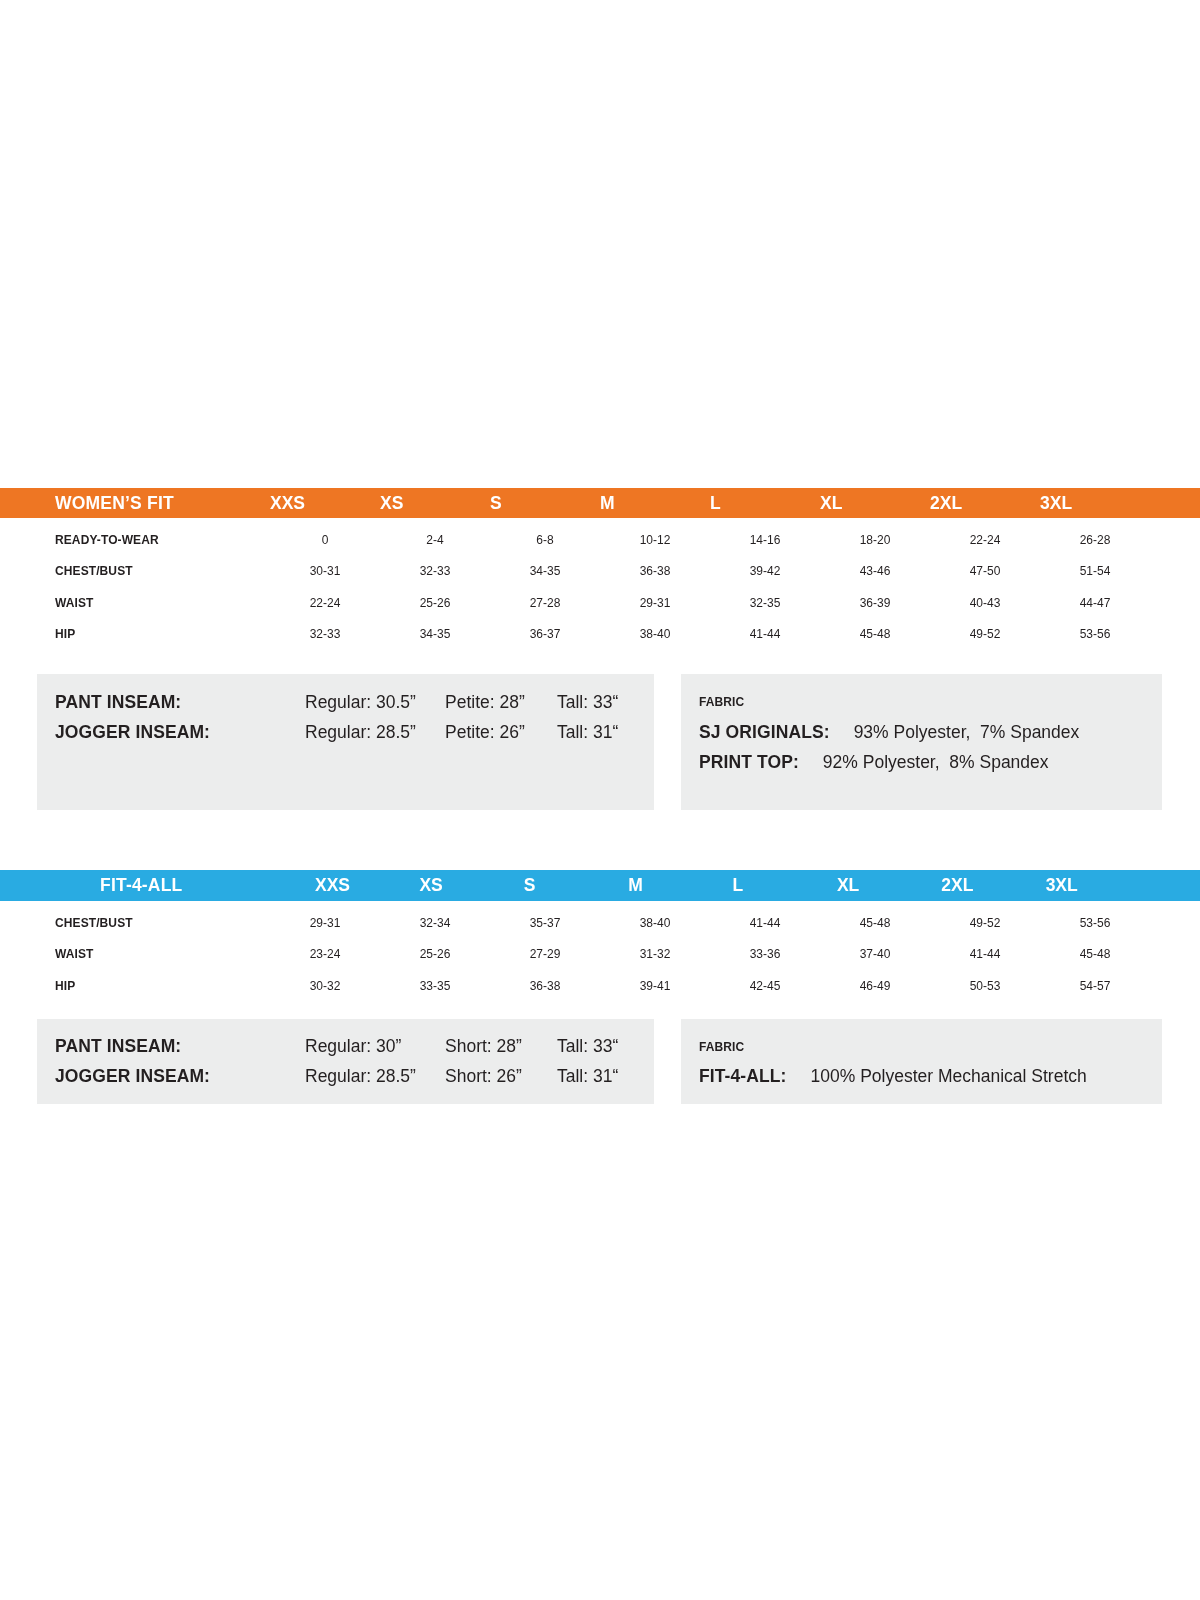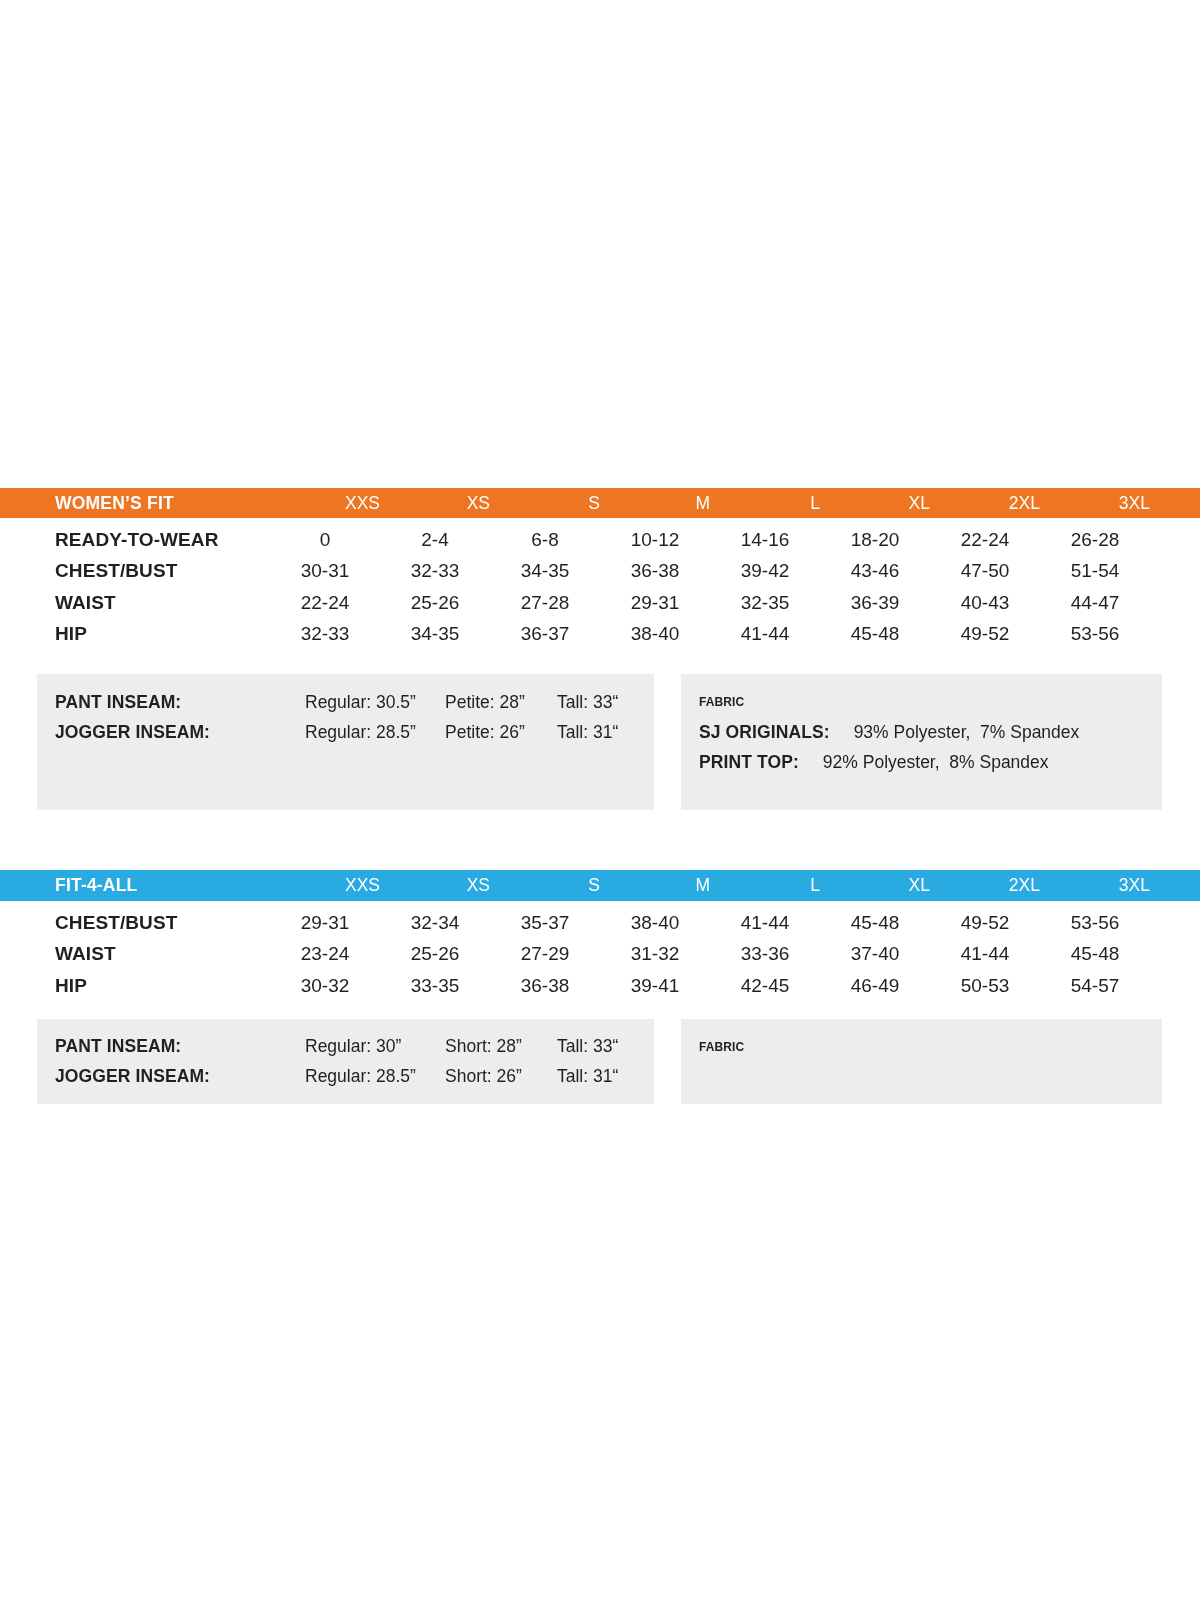--- a/index.html
+++ b/index.html
@@ -7,29 +7,29 @@
     width:1200px;height:1600px;background:#ffffff;
     font-family:"Liberation Sans", sans-serif;color:#231F20;
     position:relative;overflow:hidden;
   }
   .sheet{width:1200px;height:1198px;position:relative;}
   .top-spacer{height:488px;}
 
   
   .band{height:30px;display:flex;align-items:center;color:#fff;}
   .band-orange{background:#EE7623;}
-  .band-blue{background:#29ABE2;height:31px;}
+  .band-blue{background:#29ABE2;height:31px;padding-left:45px;}
   .band .lbl-cell{font-weight:bold;font-size:17.5px;letter-spacing:.2px;}
-  .band .size-cell{flex:1;text-align:right;font-size:17.5px;font-weight:normal;}
+  .band .size-cell{flex:1;text-align:left;font-size:17.5px;font-weight:bold;}
 
   
   .lbl-cell{width:215px;margin-left:55px;flex:0 0 auto;}
   .rpad{width:50px;flex:0 0 auto;}
   .rows{padding-top:6px;}
-  .drow{display:flex;align-items:center;height:31.5px;font-size:19px;}
+  .drow{display:flex;align-items:center;height:31.5px;font-size:12px;}
   .drow .lbl-cell{font-weight:bold;letter-spacing:.1px;}
   .drow .size-cell{flex:1;text-align:center;}
 
   
   .boxes{display:flex;margin-left:37px;}
   .boxes-1{margin-top:24px;}
   .boxes-2{margin-top:17px;}
   .gbox{background:#ECEDED;box-sizing:border-box;padding:13px 0 0 18px;}
   .len-box{width:617px;}
   .fab-box{width:481px;margin-left:27px;}
@@ -211,16 +211,20 @@
         <div class="len-row">
           <div class="len-lbl">JOGGER INSEAM:</div>
           <div class="v1">Regular: 28.5”</div>
           <div class="v2">Short: 26”</div>
           <div class="v3">Tall: 31“</div>
         </div>
       </div>
 
       <div class="gbox fab-box h85">
         <div class="fab-title">FABRIC</div>
+        <div class="fab-row">
+          <span class="fab-lbl">FIT-4-ALL:</span>
+          <span>100% Polyester Mechanical Stretch</span>
+        </div>
       </div>
     </div>
   </div>
 </div>
 
 </body></html>

